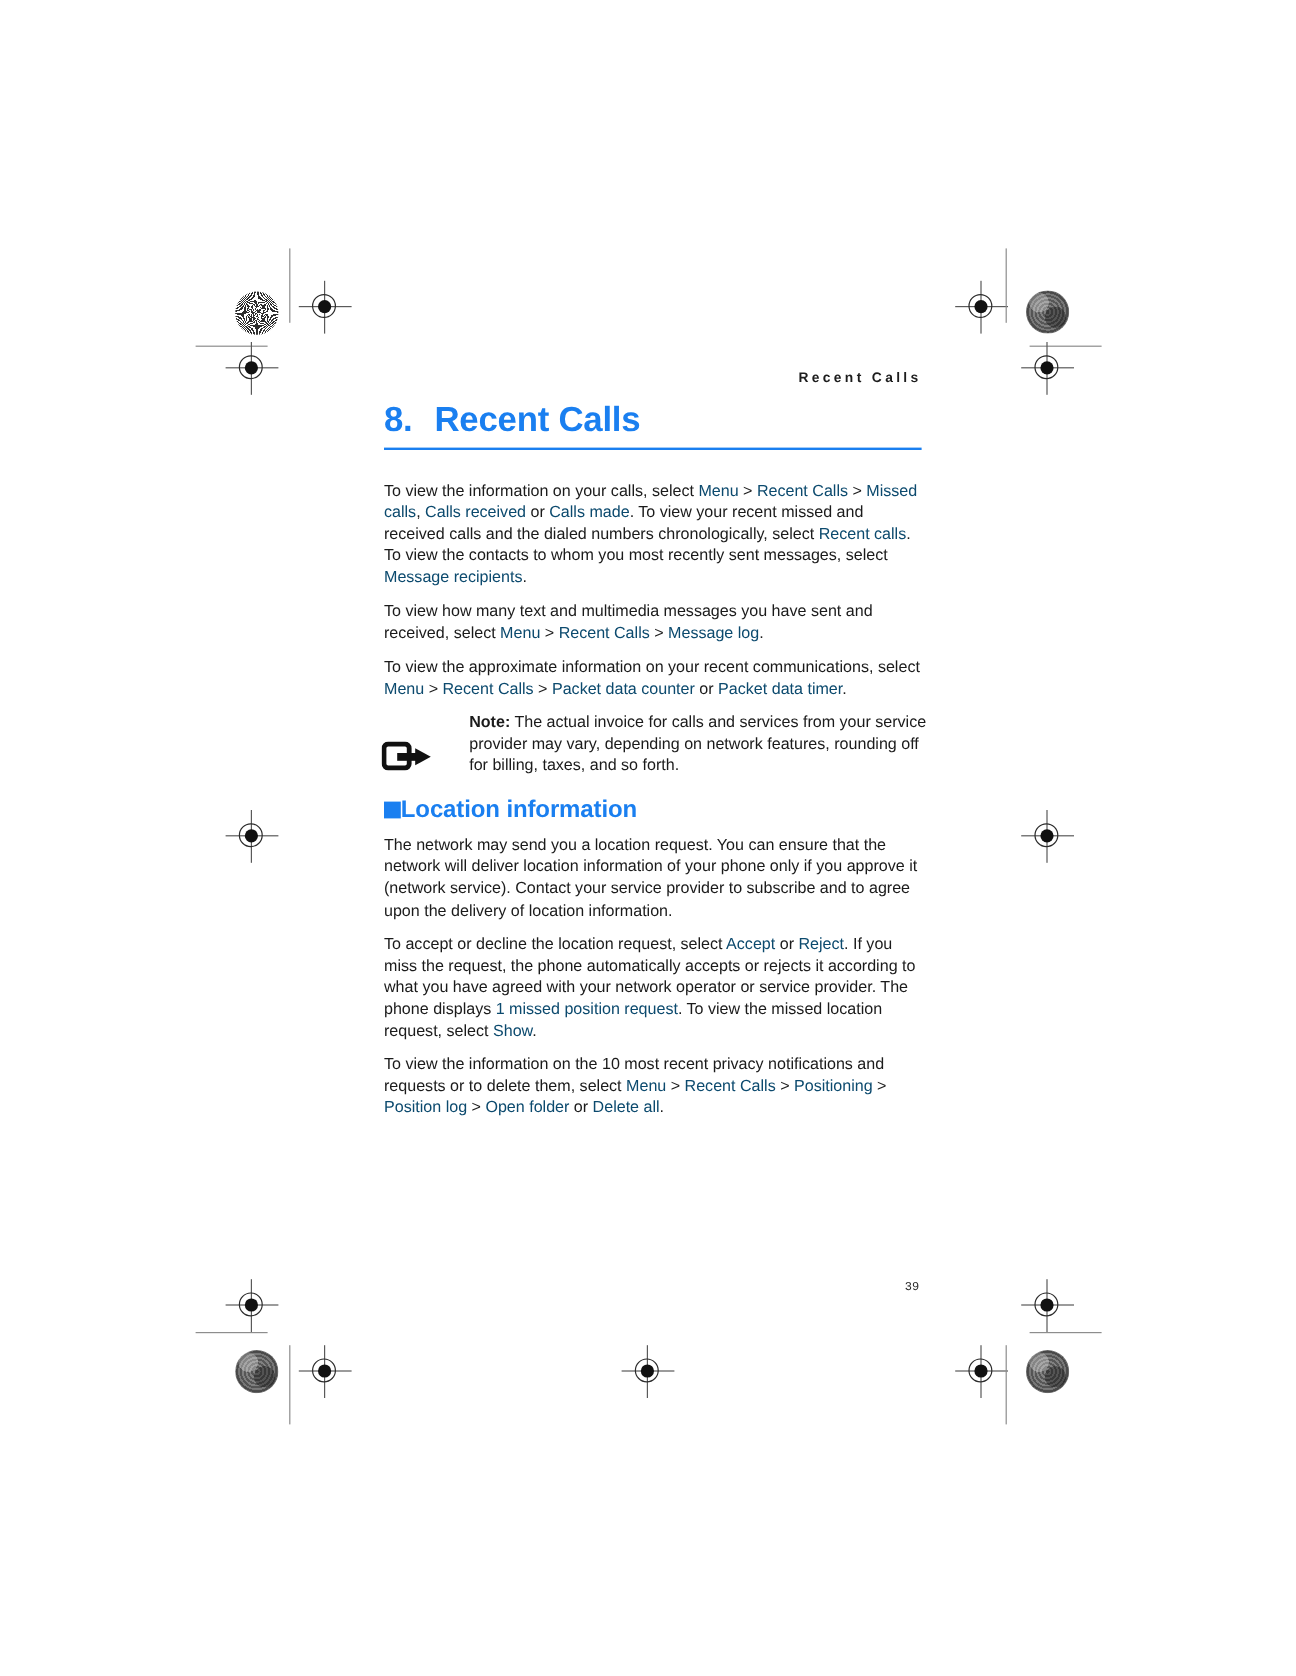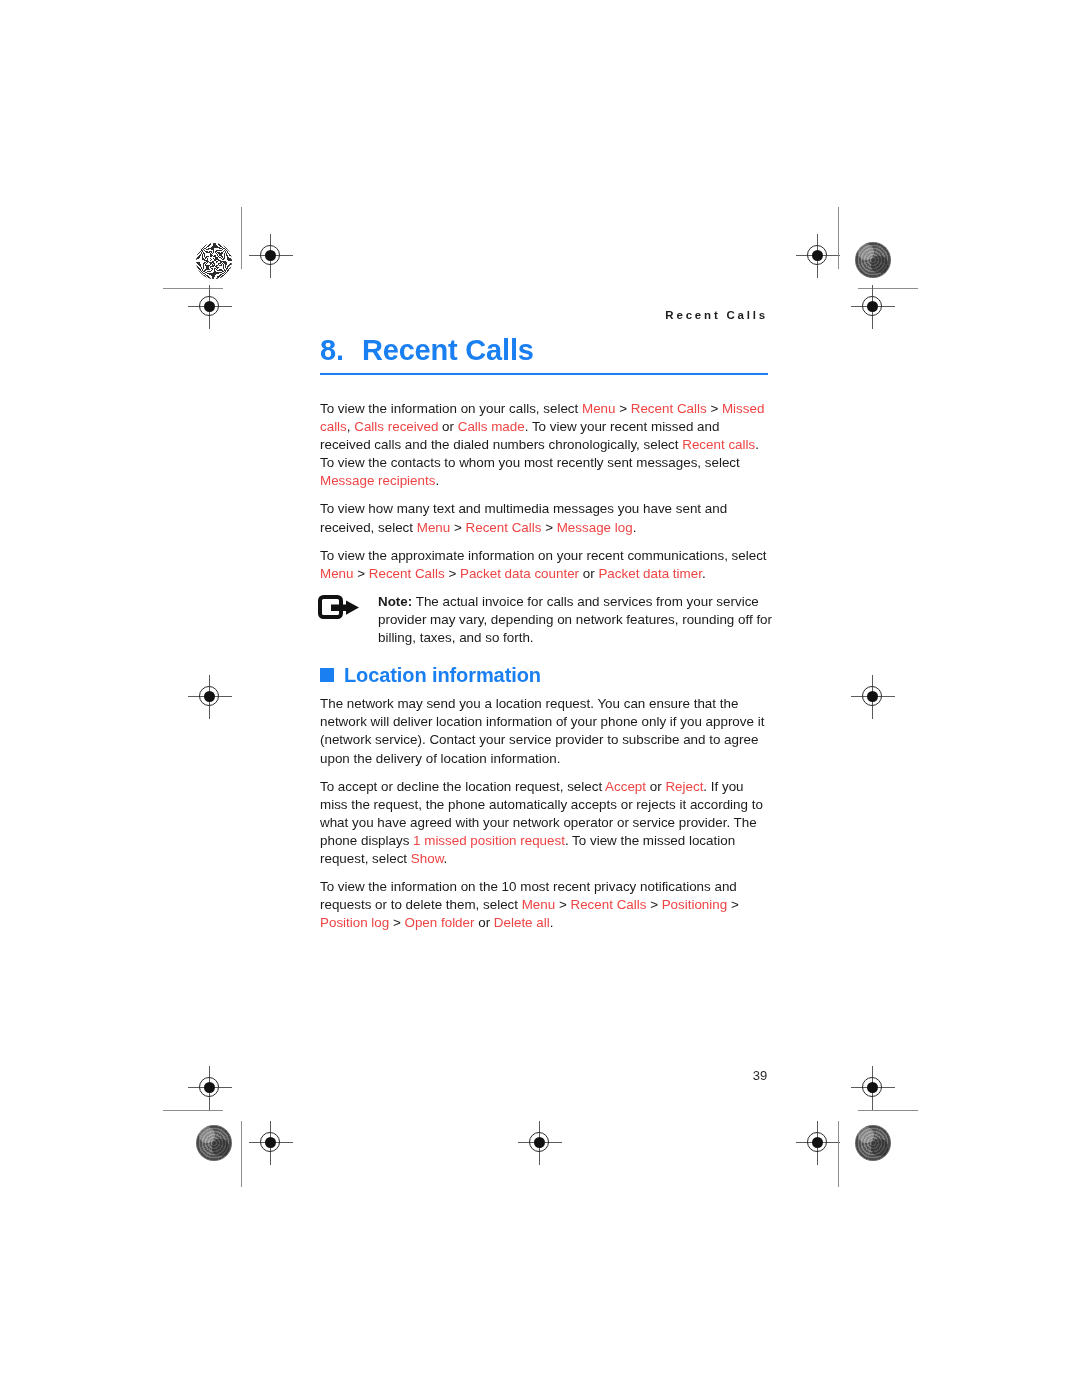--- a/index.html
+++ b/index.html
@@ -131,68 +131,68 @@
     top: 400px;
     width: 452px;
     font-size: 13.4px;
     line-height: 18.1px;
     color: #1b1b1b;
     text-align: left;
   }
   .col p {
     margin: 0 0 10px 0;
   }
-  .ui { color: #ef4444; }
+  .ui { color: #0c4a6e; }
   .sep { color: #1b1b1b; }
 
   
   .section-head {
     display: flex;
     align-items: center;
-    gap: 10px;
     margin: 19px 0 11px 0;
   }
   .section-bullet {
     width: 14px; height: 14px;
     background: #1a7ff0;
     flex: 0 0 14px;
   }
   .section-title {
     color: #1a7ff0;
     font-size: 20px;
     font-weight: 700;
     letter-spacing: -0.1px;
   }
 
   
   .note {
     display: flex;
-    gap: 0;
+    gap: 13px;
     margin: 9px 0 10px 0;
+    align-items: flex-end;
   }
   .note-icon {
     flex: 0 0 60px;
     padding-top: 2px;
     margin-left: -2px;
   }
   .note-body {
     flex: 1 1 auto;
   }
   .note-body b { font-weight: 700; }
 
   
   .folio {
     position: absolute;
     left: 700px;
     top: 1068px;
     width: 120px;
     text-align: center;
-    font-size: 13px;
+    font-size: 10px;
     color: #2a2a2a;
-    font-family: Liberation Sans, sans-serif;
+    font-family: Liberation Mono, monospace;
   }
 </style>
 </head>
 <body>
 
 <div class="page">
 
   <div class="starburst" style="left:196px; top:243px;"></div>
   <div class="reg-line v" style="left:241px; top:207px; height:62px;"></div>
   <div class="crosshair" style="left:249px; top:234px;">

